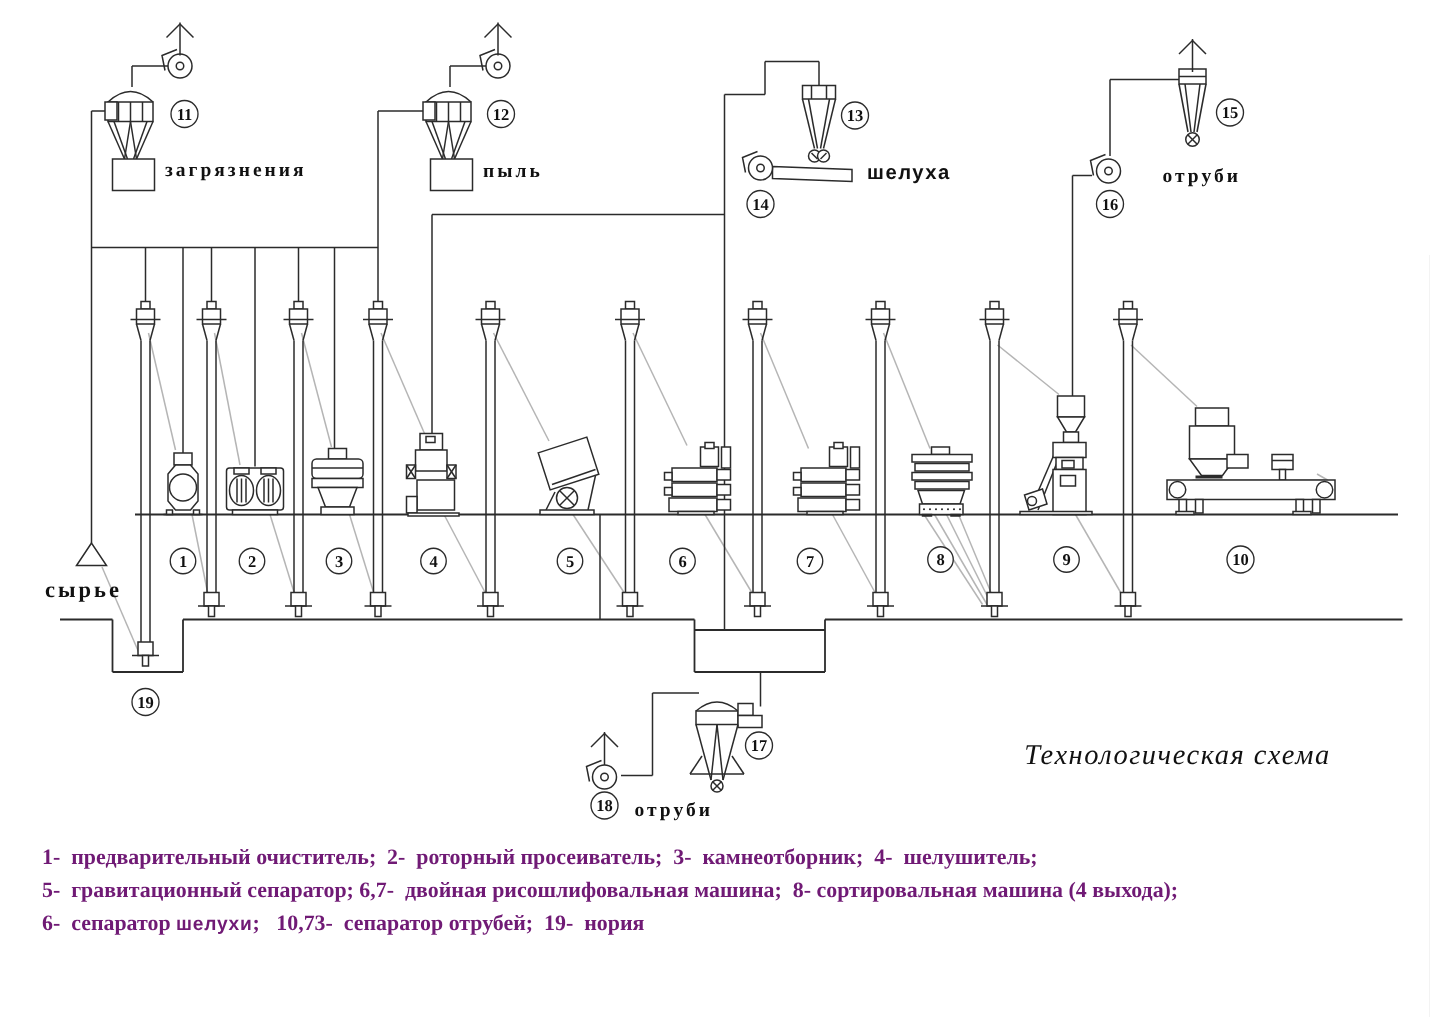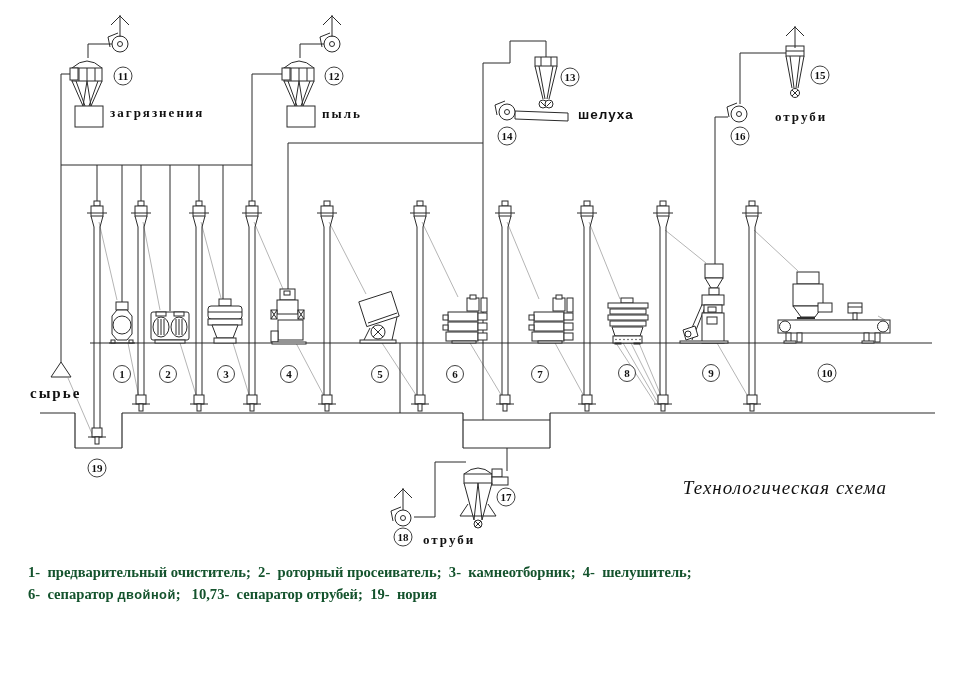--- a/index.html
+++ b/index.html
@@ -1,22 +1,22 @@
 <!DOCTYPE html>
 <html><head>
 <meta charset="utf-8">
 <style>
   html,body{margin:0;padding:0;background:#e9e9e9;}
   #stage{position:relative;width:953px;height:681px;background:#ffffff;overflow:hidden;
          font-family:"Liberation Serif",serif;}
   svg{position:absolute;left:0;top:0;}
   .title-block{position:absolute;left:650px;top:477px;width:270px;text-align:center;color:#111;}
   .title-main{font-family:"Liberation Serif",serif;font-weight:bold;font-size:21px;letter-spacing:1.5px;white-space:nowrap;}
-  .title-sub{font-family:"Liberation Serif",serif;font-style:italic;font-size:19px;letter-spacing:1px;margin-top:0;white-space:nowrap;}
-  .legend{position:absolute;left:28px;top:561px;color:#14532d;font-family:"Liberation Serif",serif;
+  .title-sub{font-family:"Liberation Serif",serif;font-style:italic;font-size:19px;letter-spacing:1px;margin-top:16px;white-space:nowrap;}
+  .legend{position:absolute;left:28px;top:561px;color:#701a75;font-family:"Liberation Serif",serif;
           font-weight:bold;font-size:14.6px;line-height:22px;}
   .legend div{white-space:pre;}
   .husk-word{font-family:"Liberation Sans",sans-serif;font-size:12.8px;letter-spacing:.5px;}
 </style>
 </head>
 <body>
 
 <div id="stage">
   <svg id="cv" width="953" height="681" viewBox="0 0 953 681">
       <g>
@@ -563,15 +563,16 @@
         <text x="423" y="544" fill="#111111" font-size="13" font-family="&quot;Liberation Serif&quot;,serif" font-weight="bold" letter-spacing="2" text-anchor="start">отруби</text>
       </g>
     </svg>
 
   <div class="title-block">
     <div class="title-sub">Технологическая схема</div>
   </div>
 
   <div class="legend">
     <div>1-  предварительный очиститель;  2-  роторный просеиватель;  3-  камнеотборник;  4-  шелушитель;</div>
-    <div><span>6-  сепаратор </span><span class="husk-word">двойной</span><span>;   10,73-  сепаратор отрубей;  19-  нория</span></div>
+    <div>5-  гравитационный сепаратор; 6,7-  двойная рисошлифовальная машина;  8- сортировальная машина (4 выхода);</div>
+    <div><span>6-  сепаратор </span><span class="husk-word">шелухи</span><span>;   10,73-  сепаратор отрубей;  19-  нория</span></div>
   </div>
 </div>
 
 </body></html>

